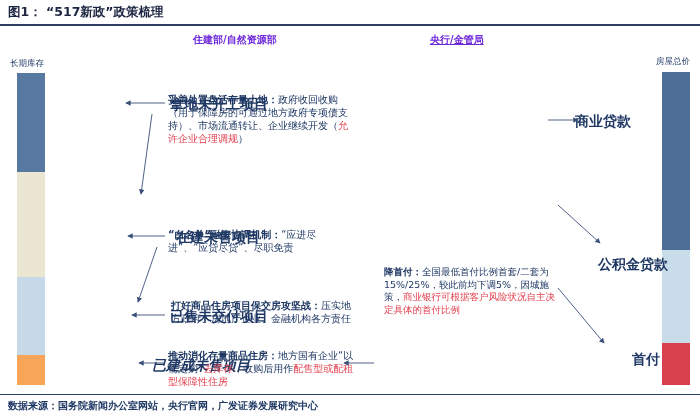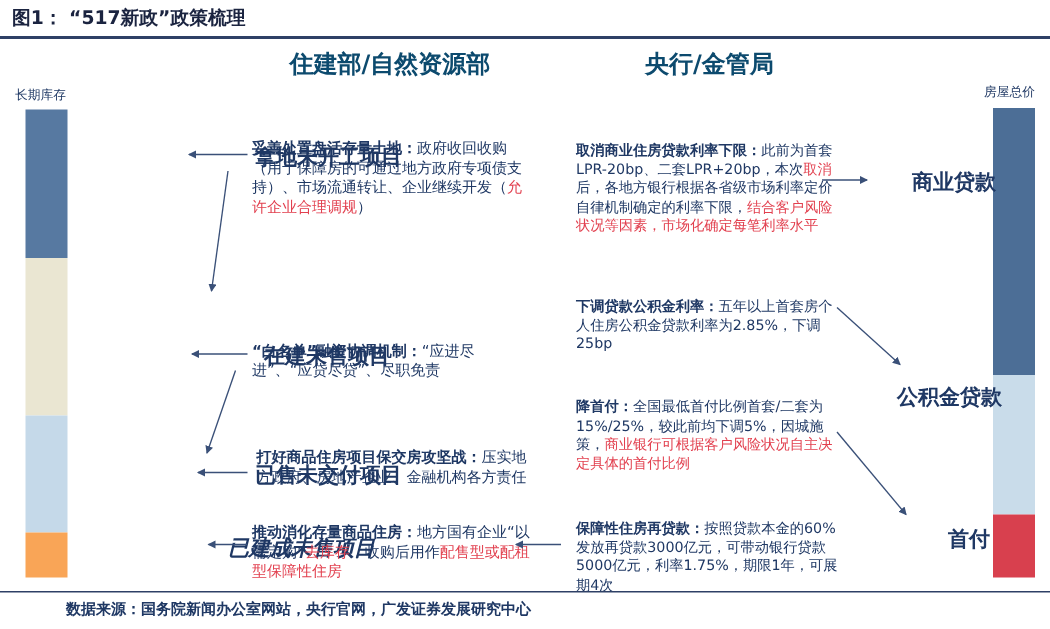--- a/index.html
+++ b/index.html
@@ -5,50 +5,50 @@
   html,body{margin:0;padding:0;background:#ffffff;}
   .figure{
     position:relative;width:700px;height:419px;background:#ffffff;overflow:hidden;
     font-family:"DejaVu Sans","Liberation Sans",sans-serif;color:#1F3864;padding-left:12px;
   }
   .b{font-weight:bold;}
   .r{color:#E2404F;}
   .abs{position:absolute;}
   .fig-title{left:8px;top:4px;font-size:12.5px;font-weight:bold;color:#1B2440;white-space:nowrap;}
   .title-rule{left:0;top:24px;width:700px;height:2px;background:#2E4066;}
-  .col-header{font-size:16px;font-weight:bold;color:#0c4a6e;white-space:nowrap;}
+  .col-header{font-size:10px;font-weight:bold;color:#6d28d9;white-space:nowrap;}
   .hdr-left{left:193px;top:33px;}
-  .hdr-right{left:430px;top:33px;}
+  .hdr-right{left:430px;top:33px;text-decoration:underline;}
   .axis-label{font-size:8.5px;color:#1F3864;white-space:nowrap;}
   .lbar-label{left:10px;top:58px;}
   .rbar-label{left:656px;top:56px;}
   .bar{position:absolute;display:flex;flex-direction:column;width:28px;}
   .left-bar{left:17px;top:73px;}
   .right-bar{left:662px;top:72px;}
   .seg-label{font-size:14px;font-weight:bold;color:#1F3864;white-space:nowrap;}
   .ll0{left:170px;top:96px;}
   .ll1{left:176px;top:229px;}
   .ll2{left:170px;top:308px;}
   .ll3{left:152px;top:357px;font-style:italic;}
-  .rl0{left:608px;top:113px;}
+  .rl0{left:575px;top:113px;}
   .rl1{left:598px;top:256px;}
   .rl2{left:616px;top:351px;margin-left:16px;}
   .tblock{position:absolute;font-size:10px;line-height:13px;color:#1F3864;text-align:left;}
   .mb{left:168px;width:186px;}
   .pb{left:384px;width:178px;font-size:9.5px;line-height:12.5px;}
   .mb1{top:93px;}
   .mb2{top:228px;}
   .mb3{top:299px;text-align:center;}
   .mb4{top:349px;}
   .pb1{top:95px;}
   .pb2{top:199px;}
   .pb3{top:266px;}
   .pb4{top:347px;}
   .footer-rule{left:0;top:394px;width:700px;height:1px;background:#2E4066;}
-  .footer{left:8px;top:399px;font-size:10px;font-weight:bold;color:#1F3864;white-space:nowrap;margin-left:36px;}
+  .footer{left:8px;top:399px;font-size:10px;font-weight:bold;color:#1F3864;white-space:nowrap;}
   .arrows{position:absolute;left:0;top:0;width:700px;height:419px;pointer-events:none;}
 </style>
 </head>
 <body>
 
 <div class="figure">
 
   <div class="abs fig-title">
     <span>图1：</span>
     <span>“517新政”政策梳理</span>
@@ -80,24 +80,21 @@
 
   <div class="abs seg-label rl0">商业贷款</div>
   <div class="abs seg-label rl1">公积金贷款</div>
   <div class="abs seg-label rl2">首付</div>
 
   <div class="tblock mb mb2"><span class="b">“白名单”融资协调机制：</span><span>“应进尽进”、“应贷尽贷”、尽职免责</span></div>
   <div class="tblock mb mb1"><span class="b">妥善处置盘活存量土地：</span><span>政府收回收购（用于保障房的可通过地方政府专项债支持）、市场流通转让、企业继续开发（</span><span class="r">允许企业合理调规</span><span>）</span></div>
   <div class="tblock mb mb3"><span class="b">打好商品住房项目保交房攻坚战：</span><span>压实地方政府、房地产企业、金融机构各方责任</span></div>
   <div class="tblock mb mb4"><span class="b">推动消化存量商品住房：</span><span>地方国有企业“以需定购”</span><span class="r">去库存</span><span>，收购后用作</span><span class="r">配售型或配租型保障性住房</span></div>
 
-  <div class="tblock pb pb1"><span class="b">取消商业住房贷款利率下限：</span><span>此前为首套LPR-20bp、二套LPR+20bp，本次</span><span class="r">取消</span><span>后，各地方银行根据各省级市场利率定价自律机制确定的利率下限，</span><span class="r">结合客户风险状况等因素，市场化确定每笔利率水平</span></div>
-  <div class="tblock pb pb2"><span class="b">下调贷款公积金利率：</span><span>五年以上首套房个人住房公积金贷款利率为2.85%，下调25bp</span></div>
   <div class="tblock pb pb3"><span class="b">降首付：</span><span>全国最低首付比例首套/二套为15%/25%，较此前均下调5%，因城施策，</span><span class="r">商业银行可根据客户风险状况自主决定具体的首付比例</span></div>
-  <div class="tblock pb pb4"><span class="b">保障性住房再贷款：</span><span>按照贷款本金的60%发放再贷款3000亿元，可带动银行贷款5000亿元，利率1.75%，期限1年，可展期4次</span></div>
 
   <svg class="arrows" viewBox="0 0 700 419" xmlns="http://www.w3.org/2000/svg">
     <defs>
       <marker id="ah" markerWidth="8" markerHeight="8" refX="5.2" refY="3" orient="auto">
         <path d="M0,0 L6,3 L0,6 z" fill="#3A5078"></path>
       </marker>
     </defs>
     <g stroke="#3A5078" stroke-width="0.9" fill="none">
       <line x1="165" y1="103" x2="126" y2="103" marker-end="url(#ah)"></line>
       <line x1="152" y1="114" x2="141" y2="194" marker-end="url(#ah)"></line>

